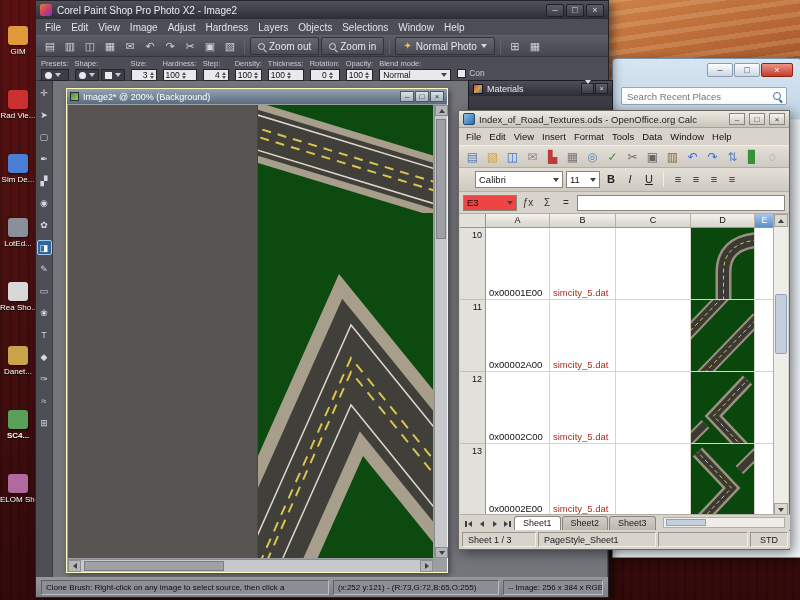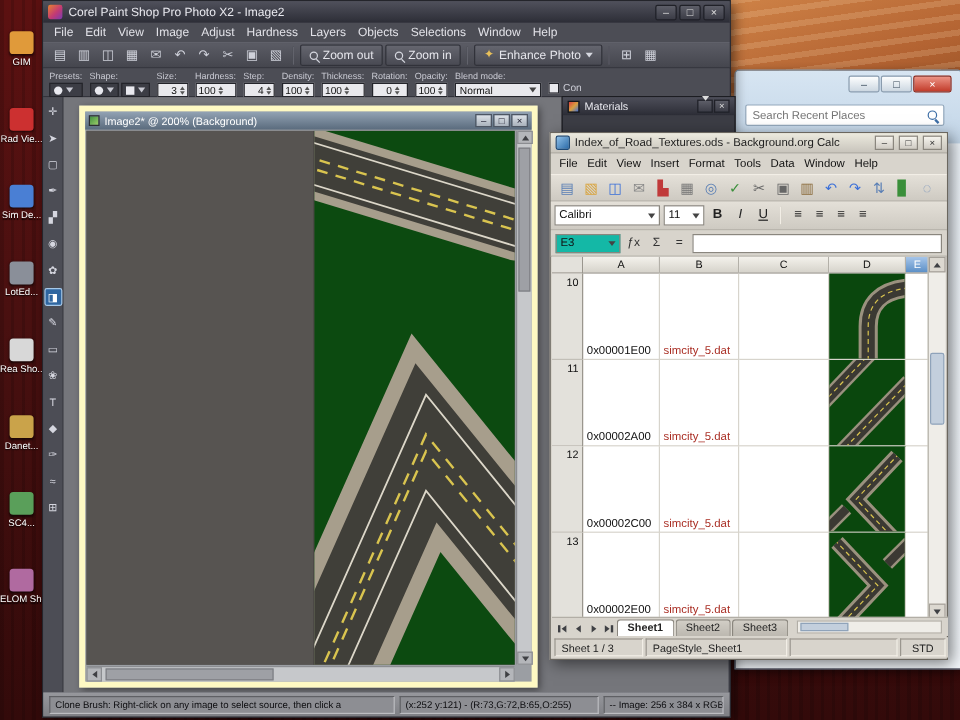--- a/index.html
+++ b/index.html
@@ -74,21 +74,21 @@
   .chk{width:9px;height:9px;background:#e9e9ed;border:1px solid #23242a;}
 
   .psp-tools{position:absolute;left:0;top:80px;bottom:20px;width:17px;background:#4c4d55;border-right:1px solid #393a42;
     display:flex;flex-direction:column;align-items:center;gap:7px;padding-top:5px;}
   .tool{width:15px;height:15px;font-size:9px;line-height:15px;text-align:center;color:#d5d6df;}
   .psp-tools .tool:nth-child(8){background:#2f66a0;border:1px solid #a6c9ea;border-radius:2px;color:#fff;}
 
   .psp-mdi{position:absolute;left:17px;top:80px;right:1px;bottom:20px;background:#75767b;overflow:hidden;}
 
   .imgwin{position:absolute;left:13px;top:7px;width:382px;height:485px;background:#9b9ea3;
-    border:5px solid #fef9c3;box-shadow:2px 2px 6px rgba(0,0,0,.45);}
+    border:1px solid #fef9c3;box-shadow:2px 2px 6px rgba(0,0,0,.45);}
   .imgwin-title{height:15px;background:linear-gradient(#93a3b4,#5a6b7d);color:#fff;font-size:9px;
     display:flex;align-items:center;gap:4px;padding:0 3px;white-space:nowrap;overflow:hidden;}
   .imgwin-title .doticon{width:9px;height:9px;background:linear-gradient(135deg,#3f8f3f,#9ecf6a);border:1px solid #2c2d31;}
   .wbtn2{width:14px;height:11px;font-size:8px;line-height:10px;text-align:center;color:#223;
     background:linear-gradient(#dde2e8,#a9b2bc);border:1px solid #4d5663;flex:0 0 auto;}
   .imgwin .win-btns{gap:1px;}
   .imgwin-canvas{position:absolute;left:1px;top:16px;right:14px;bottom:14px;background:#575451;overflow:hidden;}
   .canvas-gray{position:absolute;left:0;top:0;width:190px;bottom:0;background:#575451;border-right:1px solid #4a4744;}
   .canvas-green{position:absolute;left:190px;top:0;right:0;bottom:0;background:#0c4a10;}
   .canvas-green svg{position:absolute;left:0;}
@@ -125,32 +125,32 @@
   .calc-title{height:17px;background:linear-gradient(#eceade,#c8c4bc);display:flex;align-items:center;gap:4px;
     padding:0 4px;font-size:9.5px;color:#1c1c1c;border-bottom:1px solid #a5a199;white-space:nowrap;overflow:hidden;}
   .oicon{width:12px;height:12px;border-radius:2px;background:linear-gradient(135deg,#8fc0e8 0%,#2a6aa8 100%);border:1px solid #1d4a78;flex:0 0 auto;}
   .cbtn{width:16px;height:12px;font-size:8px;line-height:11px;text-align:center;color:#333;
     background:linear-gradient(#f6f4ee,#cfcbc3);border:1px solid #8a867e;flex:0 0 auto;}
   .calc-menu{height:17px;display:flex;align-items:center;padding:0 3px;font-size:9.5px;color:#111;background:#d8d4cc;}
   .calc-menu .mitem{padding:1px 4px;}
   .calc-tb1{height:23px;display:flex;align-items:center;gap:1px;padding:0 4px;
     background:linear-gradient(#e4e0d8,#cecac2);border-top:1px solid #f2eee6;border-bottom:1px solid #b2aea6;}
   .cicon{width:19px;height:18px;font-size:12px;line-height:18px;text-align:center;}
-  .calc-tb2{height:24px;display:flex;align-items:center;gap:3px;padding:0 3px;
+  .calc-tb2{height:24px;display:flex;align-items:center;gap:3px;padding:0 16px;
     background:linear-gradient(#e4e0d8,#cecac2);border-bottom:1px solid #b2aea6;}
   .combo{height:17px;background:#fff;border:1px solid #8a867e;display:flex;align-items:center;padding:0 3px;font-size:9.5px;color:#111;}
   .combo .tri-d{border-top-color:#444;margin-left:auto;}
   .fontbox{width:88px;}
   .sizebox{width:34px;}
   .fmtbtn{width:16px;height:17px;text-align:center;font-size:11px;line-height:17px;color:#222;}
   .fmtbtn.b{font-weight:bold;}
   .fmtbtn.i{font-style:italic;}
   .fmtbtn.u{text-decoration:underline;}
   .calc-formula{height:22px;display:flex;align-items:center;gap:3px;padding:0 4px;background:#d8d4cc;border-bottom:1px solid #b2aea6;}
-  .cellref{width:54px;height:16px;background:#14b8a6;border:1px solid #8a867e;display:flex;align-items:center;padding:0 3px;font-size:9.5px;color:#111;}
+  .cellref{width:54px;height:16px;background:#ef4444;border:1px solid #8a867e;display:flex;align-items:center;padding:0 3px;font-size:9.5px;color:#111;}
   .cellref .tri-d{border-top-color:#444;margin-left:auto;}
   .fmicon{width:16px;height:16px;text-align:center;font-size:10px;line-height:16px;color:#333;}
   .finput{flex:1;height:16px;background:#fff;border:1px solid #8a867e;}
 
   .grid{position:absolute;left:1px;top:103px;width:315px;height:302px;background:#fff;overflow:hidden;color:#111;}
   .gridrow{display:flex;}
   .gridrow.r{height:72px;}
   .corner{width:26px;height:14px;background:#e3e1db;border-right:1px solid #9a968e;border-bottom:1px solid #9a968e;flex:0 0 auto;}
   .colhead{height:14px;background:linear-gradient(#f4f2ec,#d6d3cb);border-right:1px solid #b3b0a8;border-bottom:1px solid #9a968e;
     text-align:center;font-size:9px;line-height:13px;flex:0 0 auto;}
@@ -167,21 +167,21 @@
   .calc-vscroll{position:absolute;right:1px;top:103px;width:15px;height:302px;background:#efede8;border-left:1px solid #b2aea6;}
   .cs-btn{position:absolute;left:0;width:14px;height:13px;background:#dcd8d0;border:1px solid #a5a199;display:flex;align-items:center;justify-content:center;}
   .cs-thumb{position:absolute;left:1px;width:12px;height:60px;top:80px;background:#c3cfdd;border:1px solid #8fa3ba;border-radius:2px;}
 
   .sheetbar{position:absolute;left:1px;bottom:19px;height:16px;width:330px;background:#d8d4cc;
     display:flex;align-items:flex-end;font-size:9px;border-top:1px solid #b2aea6;padding:1px 2px 0 2px;color:#222;}
   .snav{width:13px;height:13px;display:flex;align-items:center;justify-content:center;gap:1px;}
   .bar-v{width:1.5px;height:6px;background:#3f4044;}
   .stab{padding:1px 8px 2px 8px;border:1px solid #8a867e;border-bottom:none;background:linear-gradient(#d2cec6,#bcb8b0);
     margin-right:1px;border-radius:3px 3px 0 0;}
-  .stab.active{background:#fff;font-weight:bold;}
+  .stab.active{background:#fff;font-weight:normal;}
   .sheet-hscroll{flex:1;height:11px;margin:0 3px 2px 6px;background:#efede8;border:1px solid #b2aea6;position:relative;}
   .sheet-hscroll .th{position:absolute;left:2px;top:1px;width:40px;height:7px;background:#c3cfdd;border:1px solid #8fa3ba;}
 
   .calc-status{position:absolute;left:1px;bottom:1px;height:17px;width:330px;display:flex;gap:2px;
     padding:1px 2px;font-size:9px;color:#222;background:#d8d4cc;align-items:stretch;}
   .scell{border:1px solid;border-color:#9a968e #f2eee6 #f2eee6 #9a968e;padding:0 5px;display:flex;align-items:center;white-space:nowrap;overflow:hidden;}
   .scell.w1{width:74px;} .scell.w2{width:118px;} .scell.fill{flex:1;} .scell.w3{width:38px;justify-content:center;}
 </style>
 </head>
 <body>
@@ -207,21 +207,21 @@
       <span class="dlabel">LotEd...</span>
     </div>
       <div class="dicon" style="color: rgb(216, 216, 216);">
       <span class="ic"></span>
       <span class="dlabel">Rea Sho...</span>
     </div>
       <div class="dicon" style="color: rgb(202, 163, 74);">
       <span class="ic"></span>
       <span class="dlabel">Danet...</span>
     </div>
-      <div class="dicon" style="color: rgb(90, 159, 90);">
+      <div class="dicon" style="color: rgb(90, 159, 90); font-weight: bold;">
       <span class="ic"></span>
       <span class="dlabel">SC4...</span>
     </div>
       <div class="dicon" style="color: rgb(176, 106, 160);">
       <span class="ic"></span>
       <span class="dlabel">ELOM Sho...</span>
     </div>
     </div>
 
   <div class="explorer">
@@ -277,21 +277,21 @@
         <span class="mag-s"></span>
         <span>Zoom out</span>
       </span>
       <span class="tbtn">
         <span class="mag-s"></span>
         <span>Zoom in</span>
       </span>
       <span class="sep"></span>
       <span class="tbtn">
         <span class="star">✦</span>
-        <span>Enhance Photo</span>
+        <span>Normal Photo</span>
         <span class="tri-d"></span>
       </span>
       <span class="sep"></span>
       <span style="display:flex;gap:2px;">
           <span class="ticon">⊞</span>
           <span class="ticon">▦</span>
         </span>
     </div>
     <div class="psp-options">
       <span class="opt">
@@ -485,21 +485,21 @@
       <span class="win-btns" style="margin-left:auto;">
         <span class="mbtn"><span class="pin-tri"></span></span>
         <span class="mbtn">×</span>
       </span>
     </div>
   </div>
 
   <div class="calc">
     <div class="calc-title">
       <span class="oicon"></span>
-      <span style="flex:1;overflow:hidden;">Index_of_Road_Textures.ods - Background.org Calc</span>
+      <span style="flex:1;overflow:hidden;">Index_of_Road_Textures.ods - OpenOffice.org Calc</span>
       <span class="cbtn">–</span>
       <span class="cbtn">□</span>
       <span class="cbtn">×</span>
     </div>
     <div class="calc-menu">
         <span class="mitem">File</span>
         <span class="mitem">Edit</span>
         <span class="mitem">View</span>
         <span class="mitem">Insert</span>
         <span class="mitem">Format</span>

